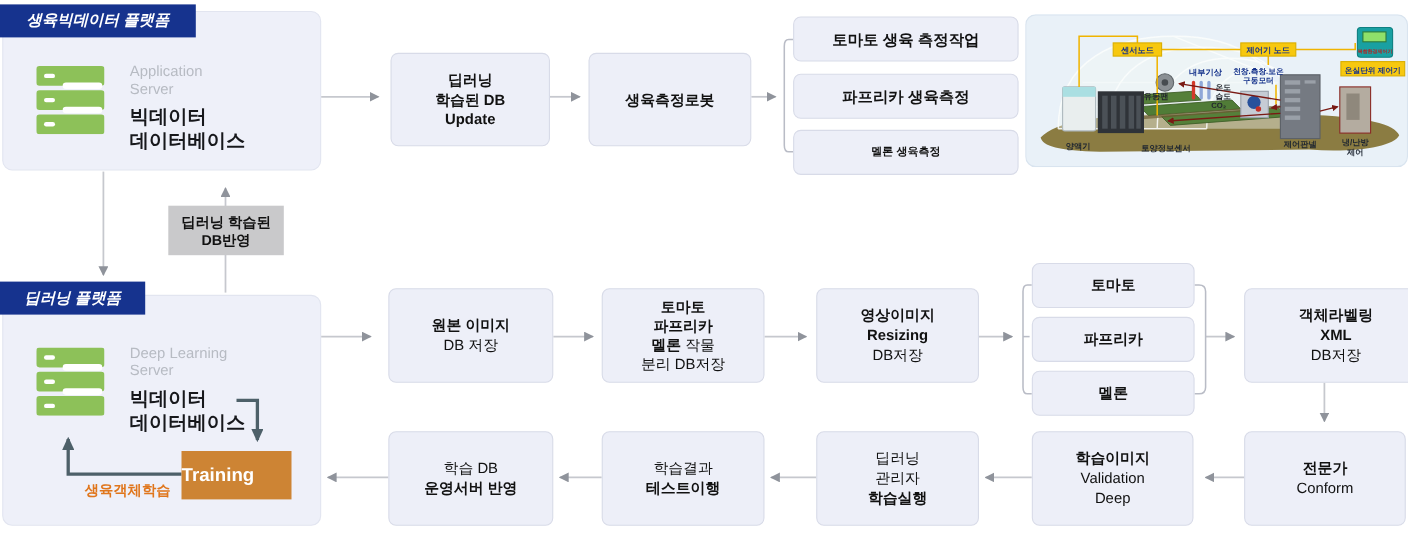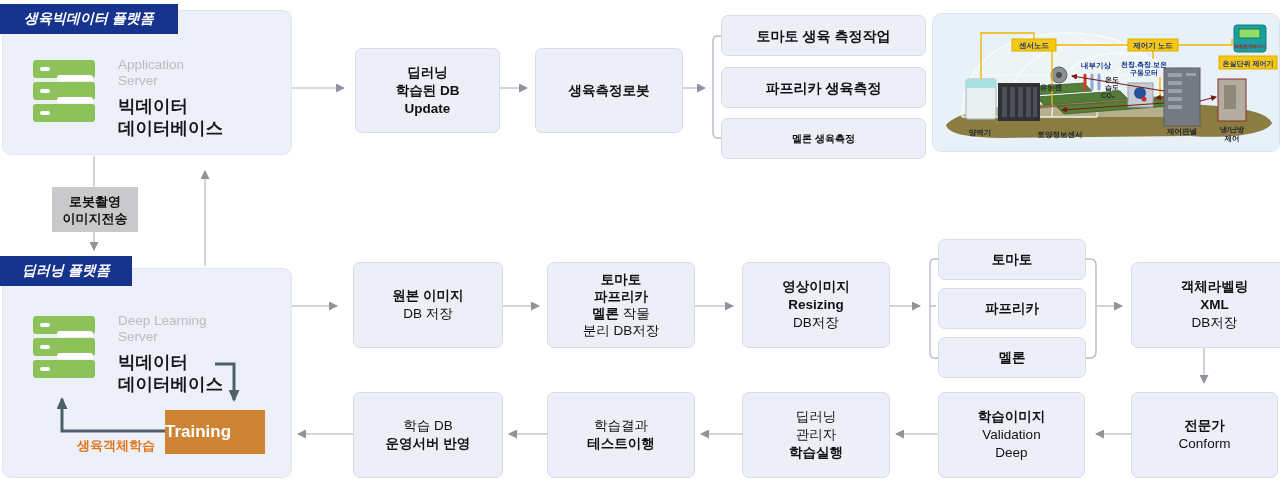--- a/index.html
+++ b/index.html
@@ -90,23 +90,23 @@
     <rect x="24" y="15" width="36" height="6" rx="3" fill="#fff"></rect>
     <rect x="24" y="37" width="36" height="6" rx="3" fill="#fff"></rect>
   </svg>
   <div class="server-text" style="left:118px;top:57px">
     <div class="server-type">Application</div>
     <div class="server-type">Server</div>
     <div class="server-name" style="margin-top:6px">빅데이터</div>
     <div class="server-name" style="margin-top:0">데이터베이스</div>
   </div>
 
-  <div class="chip" style="left:52px;top:187px;width:86px;height:45px">
-    <div>로봇촬영</div>
-    <div>이미지전송</div>
+  <div class="chip" style="left:153px;top:187px;width:105px;height:45px">
+    <div>딥러닝 학습된</div>
+    <div>DB반영</div>
   </div>
 
   <div class="box" style="left:355px;top:48px;width:145px;height:85px">
     <div class="b">딥러닝</div>
     <div class="b">학습된 DB</div>
     <div class="b">Update</div>
   </div>
   <div class="box" style="left:535px;top:48px;width:148px;height:85px">
     <div class="b">생육측정로봇</div>
   </div>

